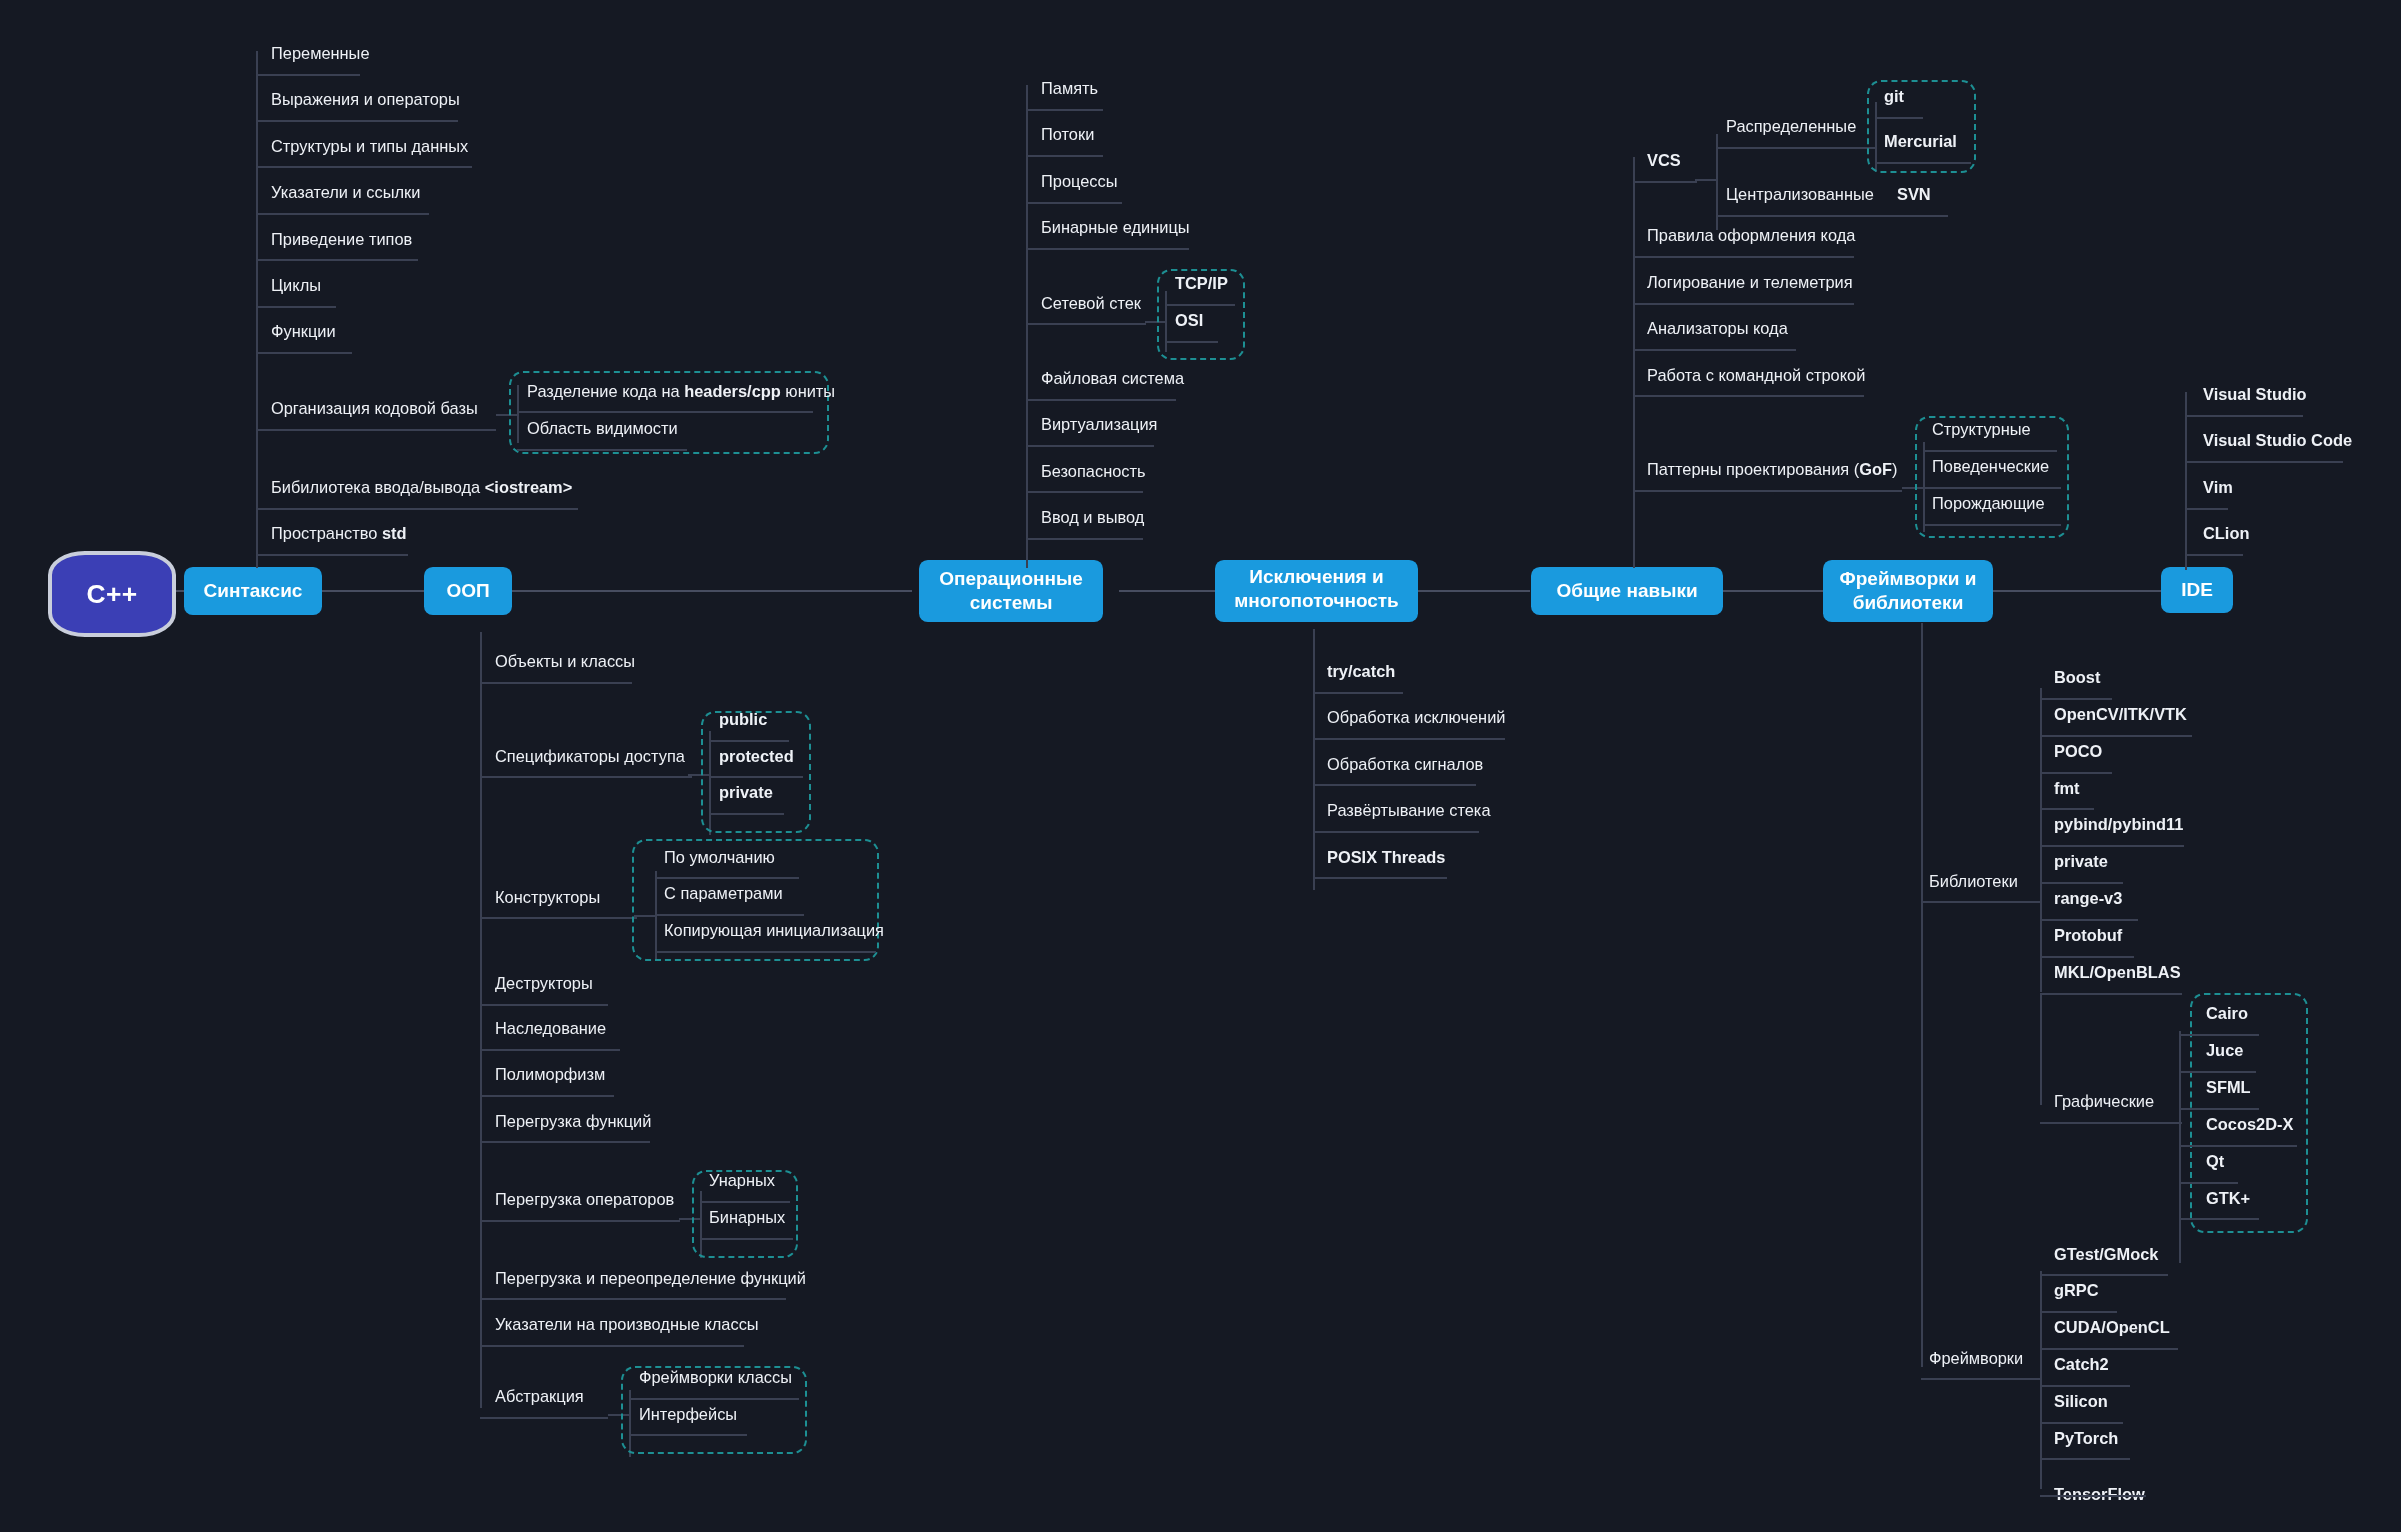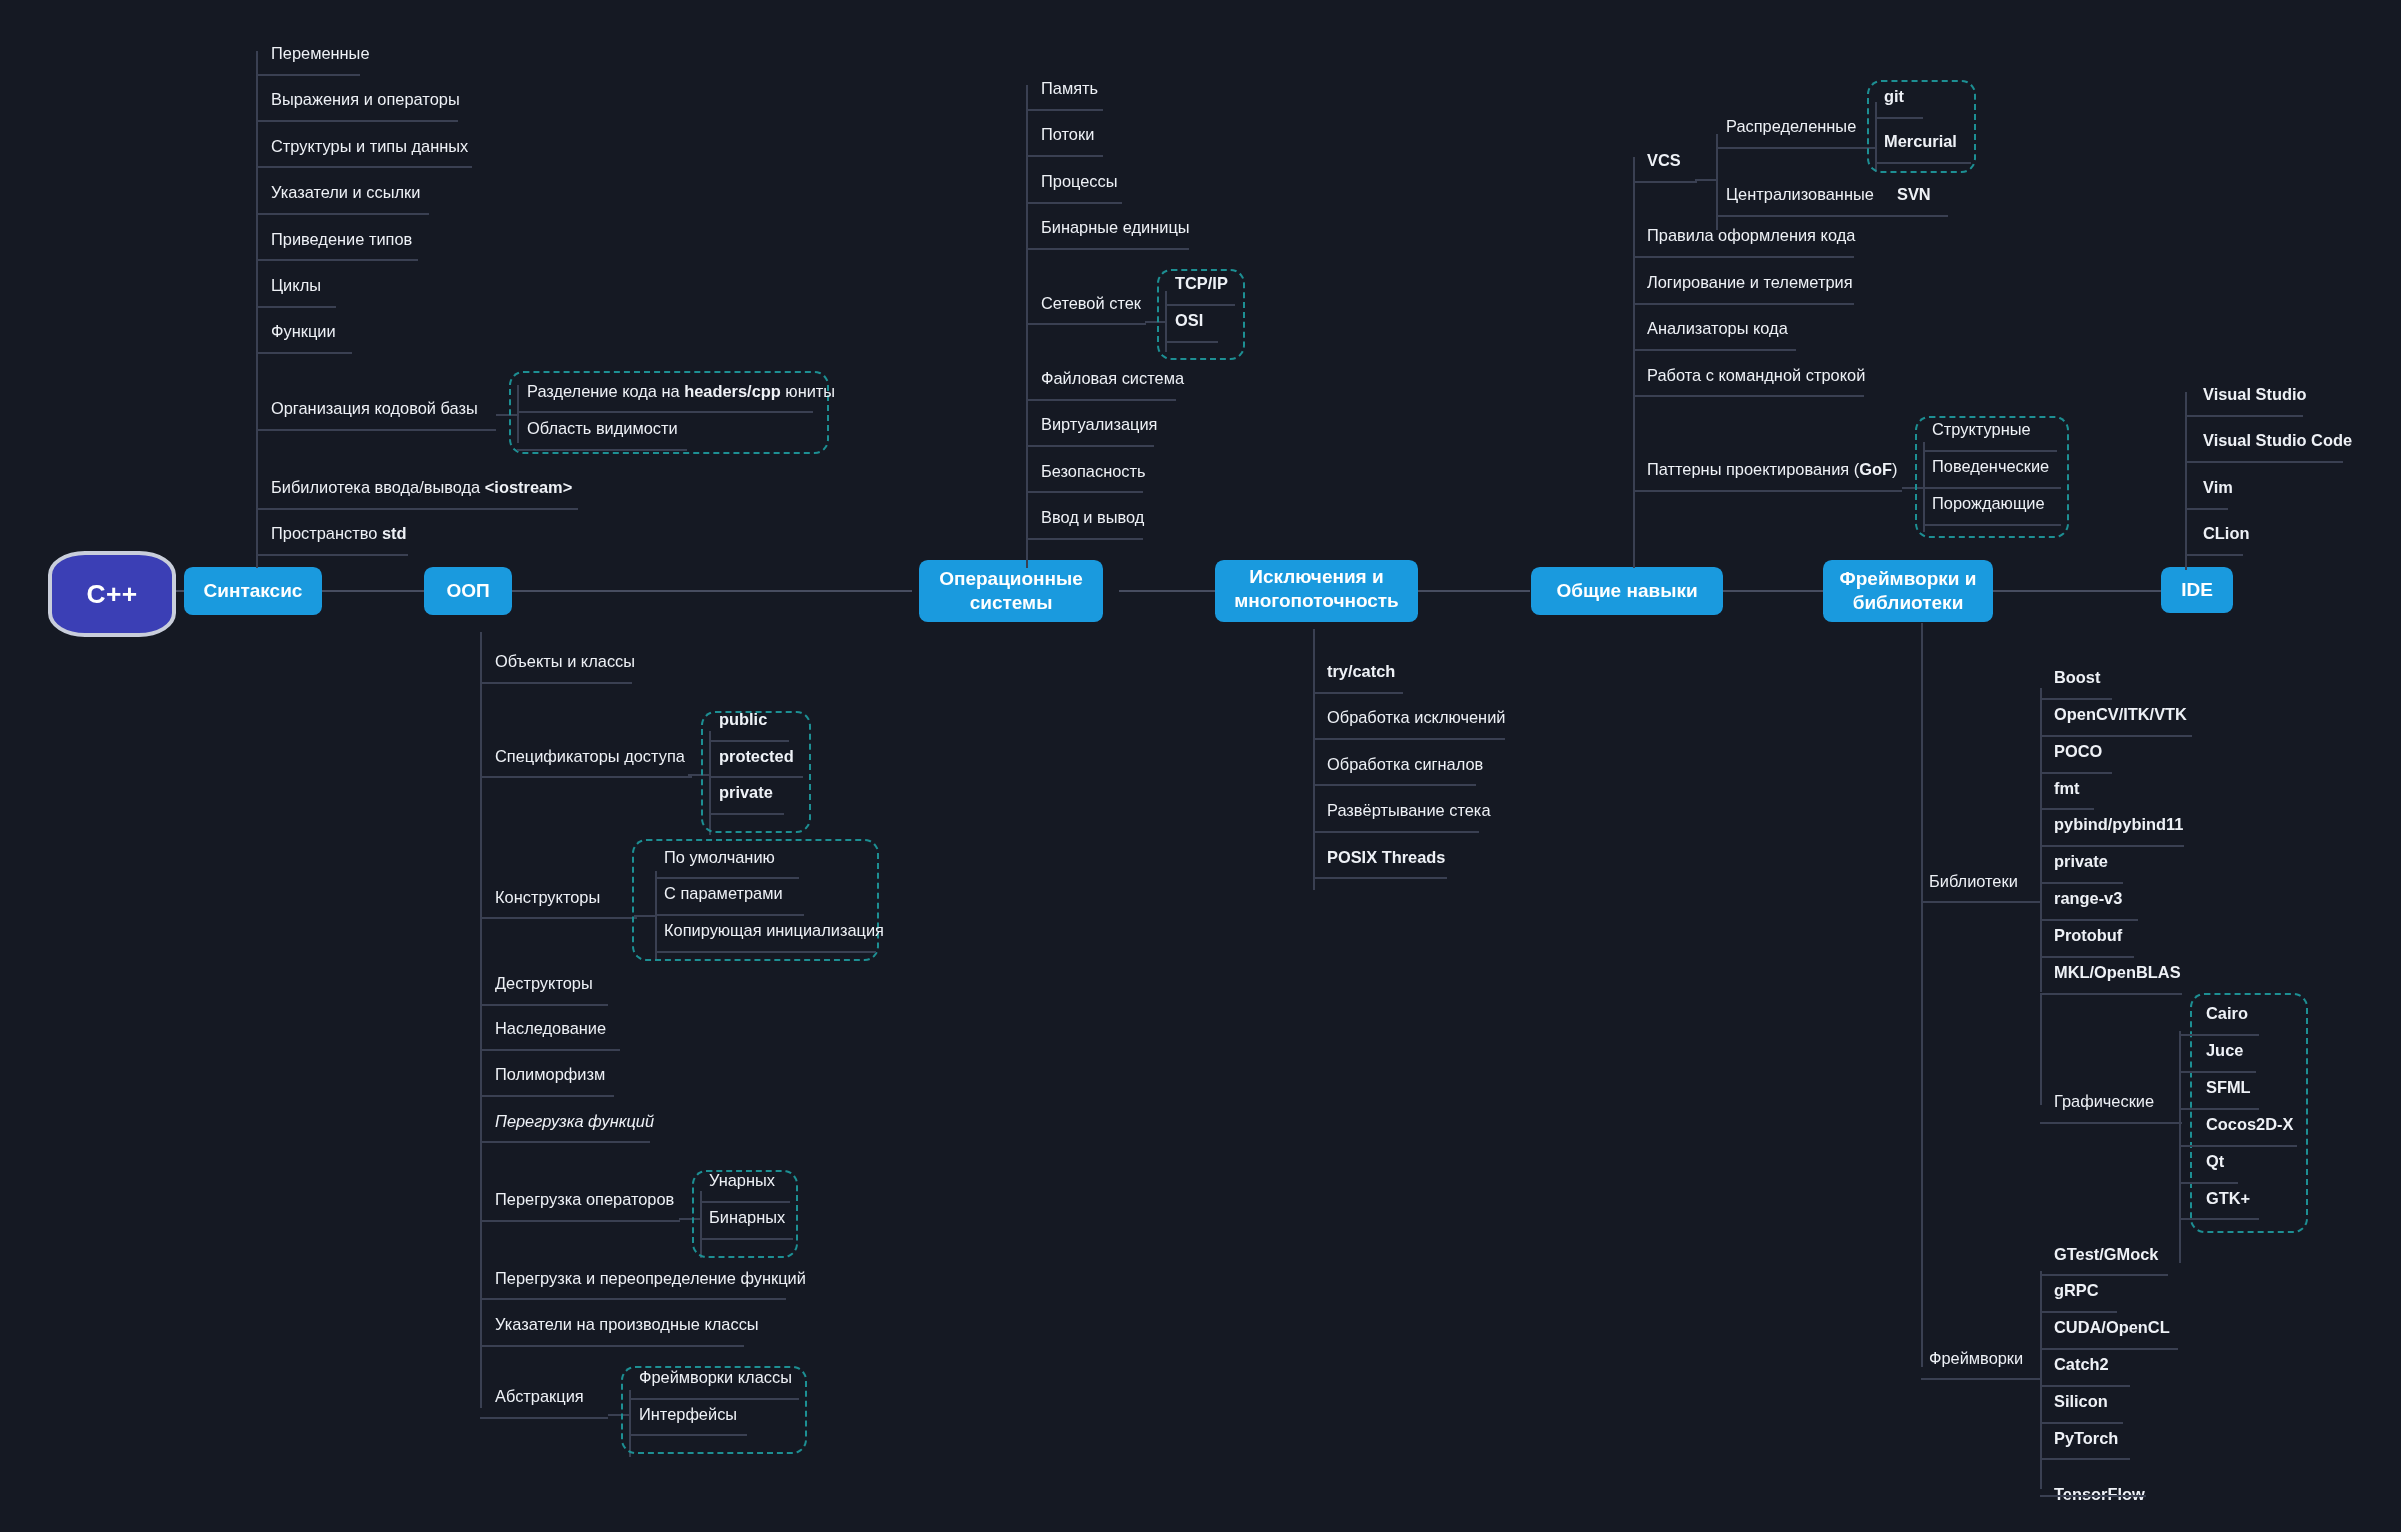--- a/index.html
+++ b/index.html
@@ -146,21 +146,21 @@
 
   <div class="leaf" style="left:495px;top:975px;">Деструкторы</div>
   <div class="ln lnh" style="left:480px;top:1004px;width:128px;"></div>
 
   <div class="leaf" style="left:495px;top:1020px;">Наследование</div>
   <div class="ln lnh" style="left:480px;top:1049px;width:140px;"></div>
 
   <div class="leaf" style="left:495px;top:1066px;">Полиморфизм</div>
   <div class="ln lnh" style="left:480px;top:1095px;width:134px;"></div>
 
-  <div class="leaf" style="left:495px;top:1113px;font-style:italic;">Перегрузка функций</div>
+  <div class="leaf" style="left:495px;top:1113px;">Перегрузка функций</div>
   <div class="ln lnh" style="left:480px;top:1141px;width:170px;"></div>
 
   <div class="leaf" style="left:495px;top:1191px;">Перегрузка операторов</div>
   <div class="ln lnh" style="left:480px;top:1220px;width:200px;"></div>
 
   <div class="leaf" style="left:495px;top:1270px;">Перегрузка и переопределение функций</div>
   <div class="ln lnh" style="left:480px;top:1298px;width:306px;"></div>
 
   <div class="leaf" style="left:495px;top:1316px;">Указатели на производные классы</div>
   <div class="ln lnh" style="left:480px;top:1345px;width:264px;"></div>

